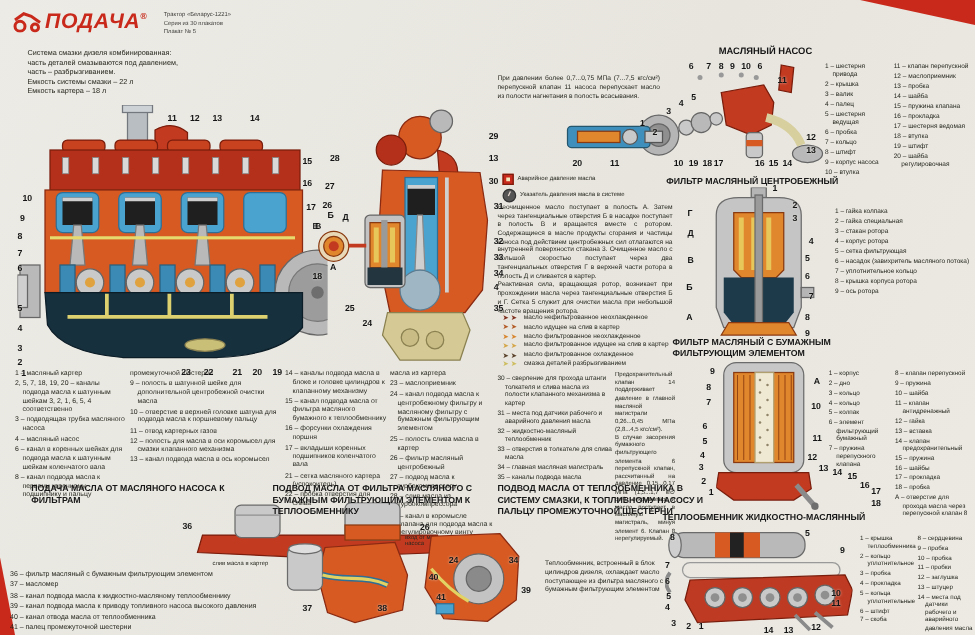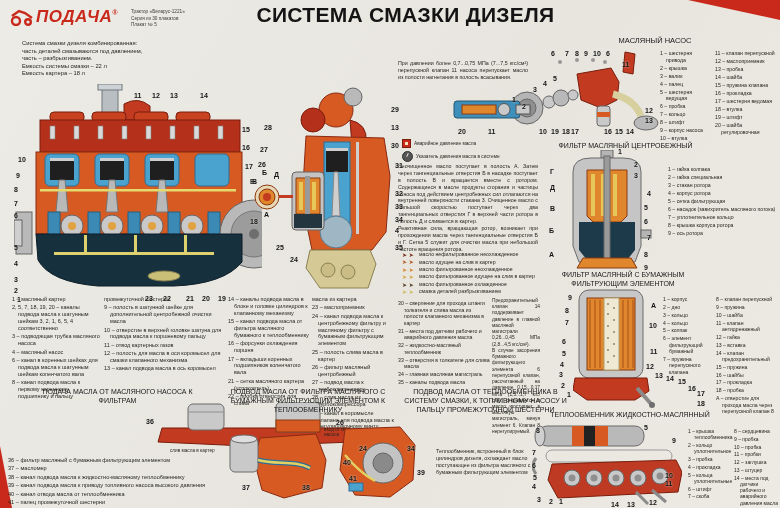--- a/index.html
+++ b/index.html
@@ -6,21 +6,21 @@
   .poster{position:relative;width:780px;height:508px;background:linear-gradient(120deg,#ecebe5 0%,#e7e5de 55%,#eceae3 100%);
     font-family:"Liberation Sans",sans-serif;color:#2a2a28;overflow:hidden}
   .abs{position:absolute}
   .red-tr{position:absolute;top:0;right:0;width:92px;height:20px;background:#c8291b;clip-path:polygon(0 0,100% 0,100% 100%)}
   .red-bl{position:absolute;bottom:0;left:0;width:12px;height:62px;background:#c8291b;clip-path:polygon(0 0,0 100%,100% 100%)}
   .brand{position:absolute;left:36px;top:7px;font-size:17px;font-weight:bold;font-style:italic;color:#c8291b;letter-spacing:.5px;white-space:nowrap}
   .brand sup{font-size:7px}
   .logo-ic{position:absolute;left:9px;top:8px}
   .meta{position:absolute;left:131px;top:9px;font-size:4.7px;line-height:1.4;color:#3c3c3a;white-space:pre-line}
   .title{position:absolute;left:243px;top:3px;width:325px;text-align:center;font-size:21px;font-weight:bold;color:#141414;letter-spacing:.3px}
-  .ttl{position:absolute;font-weight:normal;text-align:center;font-size:7px;line-height:1.25;color:#161616}
+  .ttl{position:absolute;font-weight:bold;text-align:left;font-size:7px;line-height:1.25;color:#161616}
   .note{position:absolute;font-size:5.3px;line-height:1.3;color:#27271f;white-space:pre-line;text-align:justify}
   .plist{position:absolute;font-size:5.5px;line-height:1.25;color:#27271f}
   .plist .pitem{margin-bottom:1.5px;padding-left:6px;text-indent:-6px}
   .fig{position:absolute}
   .fig svg{position:absolute;left:0;top:0}
   .co{position:absolute;font-size:7px;font-weight:bold;color:#141414;line-height:1;z-index:5;text-shadow:0 0 2px rgba(236,234,227,.9)}
   .legend{position:absolute;width:140px}
   .lrow{display:flex;align-items:center;gap:3px;margin-bottom:1.4px}
   .larr{font-size:6px;line-height:1;flex:0 0 14px}
   .larr::before{content:"➤\00a0➤"}
@@ -42,21 +42,20 @@
 
   <svg class="logo-ic" width="26" height="18" viewBox="0 0 26 18">
     <path d="M3,8 L10,3 L16,5 L23,10" stroke="#c8291b" stroke-width="2.4" fill="none"></path>
     <circle cx="7" cy="13" r="4" fill="none" stroke="#c8291b" stroke-width="2.4"></circle>
     <circle cx="19" cy="14" r="2.8" fill="none" stroke="#c8291b" stroke-width="2.4"></circle>
   </svg>
   <div class="brand"><span>ПОДАЧА</span><sup>®</sup></div>
   <div class="meta">Трактор «Беларус-1221»
 Серия из 30 плакатов
 Плакат № 5</div>
-  <div class="title">СИСТЕМА СМАЗКИ ДИЗЕЛЯ</div>
   <div class="note" style="left:22px;top:40px;width:165px;font-size:5.8px;text-align:left">Система смазки дизеля комбинированная:
 часть деталей смазываются под давлением,
 часть – разбрызгиванием.
 Емкость системы смазки – 22 л
 Емкость картера – 18 л</div>
 
   <div class="fig" style="left:14px;top:84px;width:248px;height:218px">
     <svg width="248" height="218" viewBox="0 0 248 218">
       <rect x="88" y="2" width="16" height="34" fill="#b9bec2" stroke="#72787d"></rect>
       <rect x="84" y="0" width="24" height="6" fill="#cdd2d6" stroke="#72787d"></rect>

